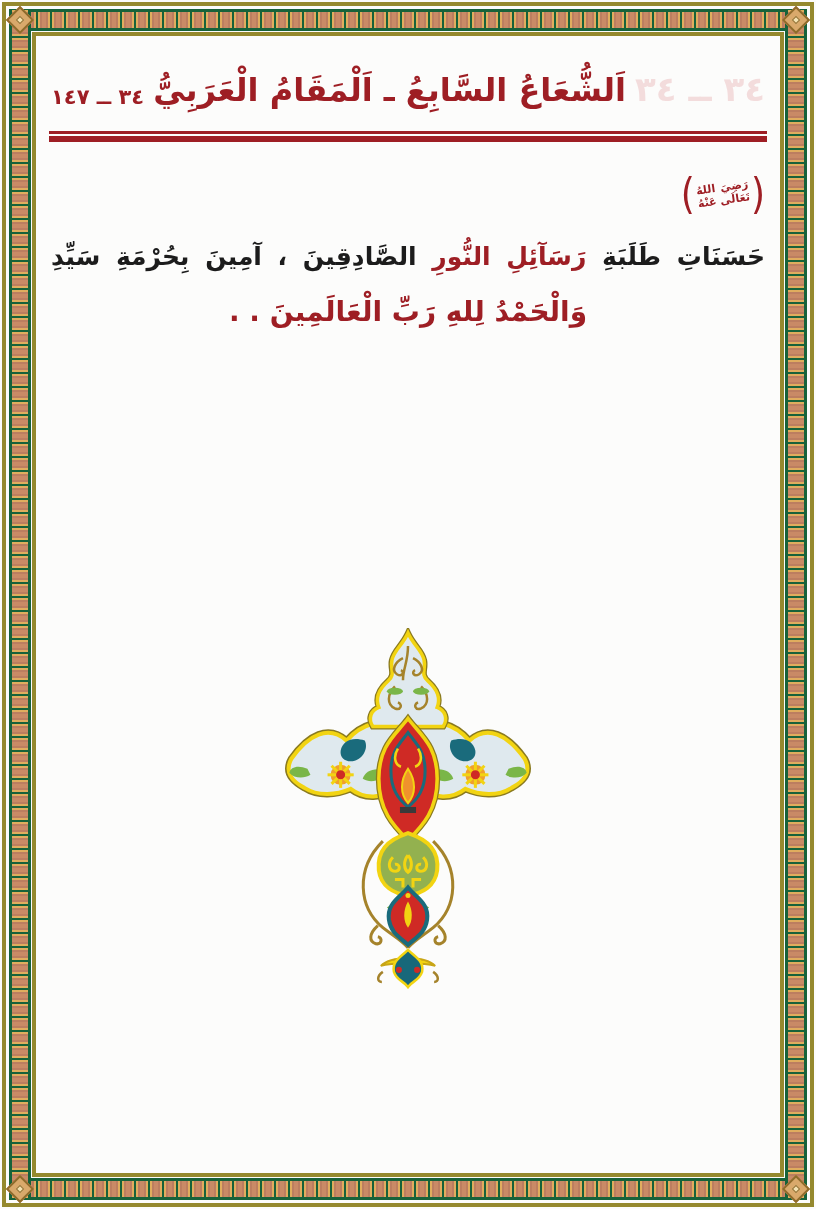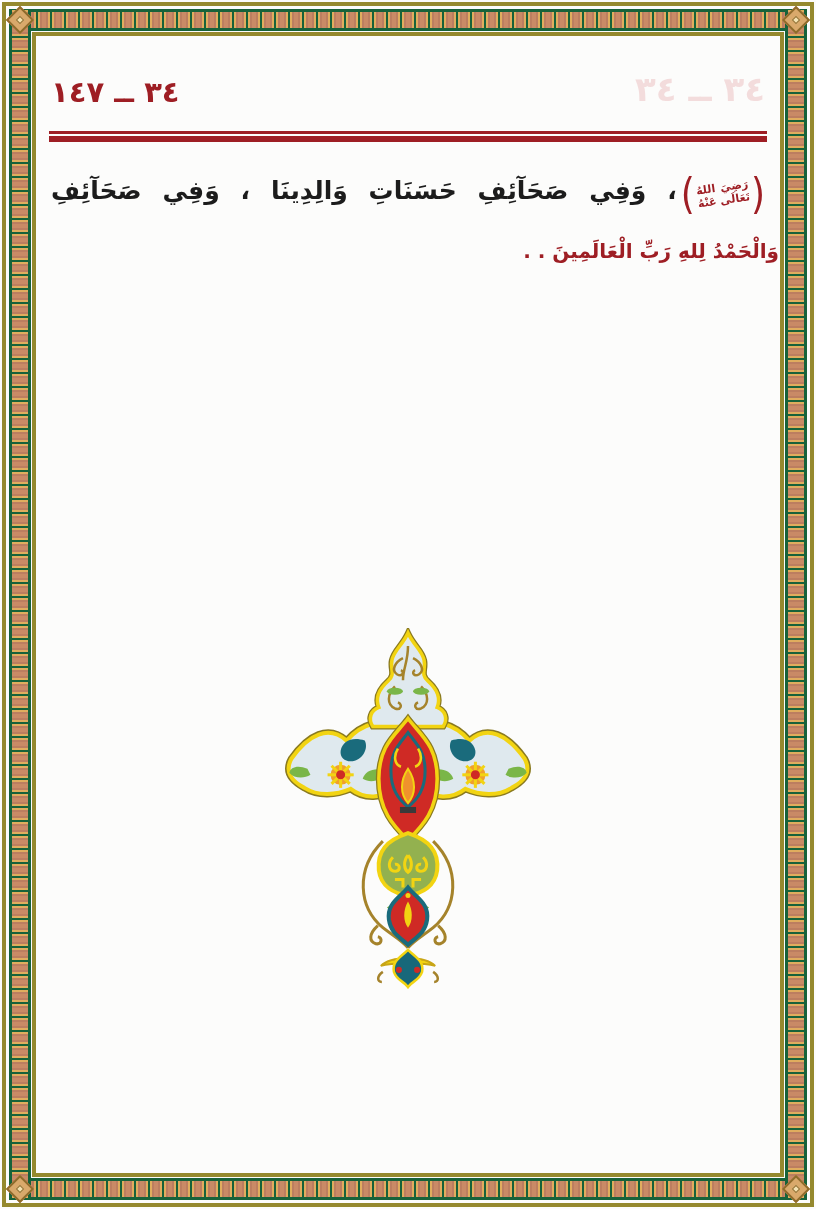--- a/index.html
+++ b/index.html
@@ -50,41 +50,41 @@
   .c-bl{left:10px;bottom:10px;}
   .c-br{right:10px;bottom:10px;}
 
   
   .content{position:absolute;inset:37px;color:#1c1c1c;}
   .header-row{
     display:flex;justify-content:space-between;align-items:flex-end;
     margin:32px 14px 0;font-weight:bold;
   }
   .page-title{color:var(--maroon,#9e1e24);font-size:32px;white-space:nowrap;}
-  .page-numbers{color:var(--maroon,#9e1e24);font-size:29px;letter-spacing:2px;white-space:nowrap;}
+  .page-numbers{color:var(--maroon,#9e1e24);font-size:21px;letter-spacing:2px;white-space:nowrap;}
   .ghost-numbers{color:#f3dcdc;font-size:34px;letter-spacing:2px;white-space:nowrap;}
   .rule-thin{margin:22px 12px 0;height:3px;background:var(--maroon,#9e1e24);}
   .rule-thick{margin:2px 12px 0;height:6px;background:var(--maroon,#9e1e24);}
 
   .body-text{margin:16px 14px 0;font-size:25px;line-height:66px;font-weight:bold;}
   .justify{text-align:justify;text-align-last:justify;}
   .bline{white-space:normal;}
   .red{color:var(--maroon,#9e1e24);}
   .seal{
     display:inline-flex;align-items:center;vertical-align:-8px;
     color:var(--maroon,#9e1e24);line-height:1;margin-left:4px;
   }
   .seal .paren{font-size:36px;font-weight:normal;transform:scaleY(1.2);}
   .seal .stack{
     display:inline-block;font-size:11px;line-height:1.15;text-align:center;
     transform:rotate(-8deg);margin:0 2px;font-weight:bold;
   }
   .doxology{
-    margin-top:15px;color:var(--maroon,#9e1e24);
-    font-size:20px;font-weight:bold;
+    margin-top:5px;text-align:center;color:var(--maroon,#9e1e24);
+    font-size:28px;font-weight:bold;
   }
   .ornament{position:absolute;left:282px;top:628px;width:252px;height:362px;}
 </style>
 </head>
 <body>
 
 <div>
   <div class="frame-outer-line"></div>
   <div class="band band-h band-top"></div>
   <div class="band band-h band-bottom"></div>
@@ -94,32 +94,36 @@
   <div class="corner c-tl"></div>
   <div class="corner c-tr"></div>
   <div class="corner c-bl"></div>
   <div class="corner c-br"></div>
 </div>
 
 <div class="content">
 
   <div class="header-row">
     <span class="ghost-numbers">٣٤ ــ ٣٤</span>
+    <span class="page-title">اَلشُّعَاعُ السَّابِعُ ـ اَلْمَقَامُ الْعَرَبِيُّ</span>
     <span class="page-numbers">٣٤ ــ ١٤٧</span>
   </div>
   <div class="rule-thin"></div>
   <div class="rule-thick"></div>
 
   <div class="body-text">
     <div class="bline justify">
       <span class="seal">
           <span class="paren">(</span>
           <span class="stack"><span>رَضِيَ اللهُ</span><br><span>تَعَالَى عَنْهُ</span></span>
           <span class="paren">)</span>
-        </span><span>، وَفِي صَحَآئِفِ حَسَنَاتِ وَالِدِينَا ، وَفِي صَحَآئِفِ</span>
+        </span>
+    </div>
+    <div class="bline justify">
+      <span>حَسَنَاتِ طَلَبَةِ </span><span class="red">رَسَآئِلِ النُّورِ</span><span> الصَّادِقِينَ ، آمِينَ بِحُرْمَةِ سَيِّدِ</span>
     </div>
   </div>
 
   <div class="doxology">وَالْحَمْدُ لِلهِ رَبِّ الْعَالَمِينَ . .</div>
 </div>
 
 <svg class="ornament" viewBox="0 0 250 360" xmlns="http://www.w3.org/2000/svg">
   <g>
 
     <g id="wing">

